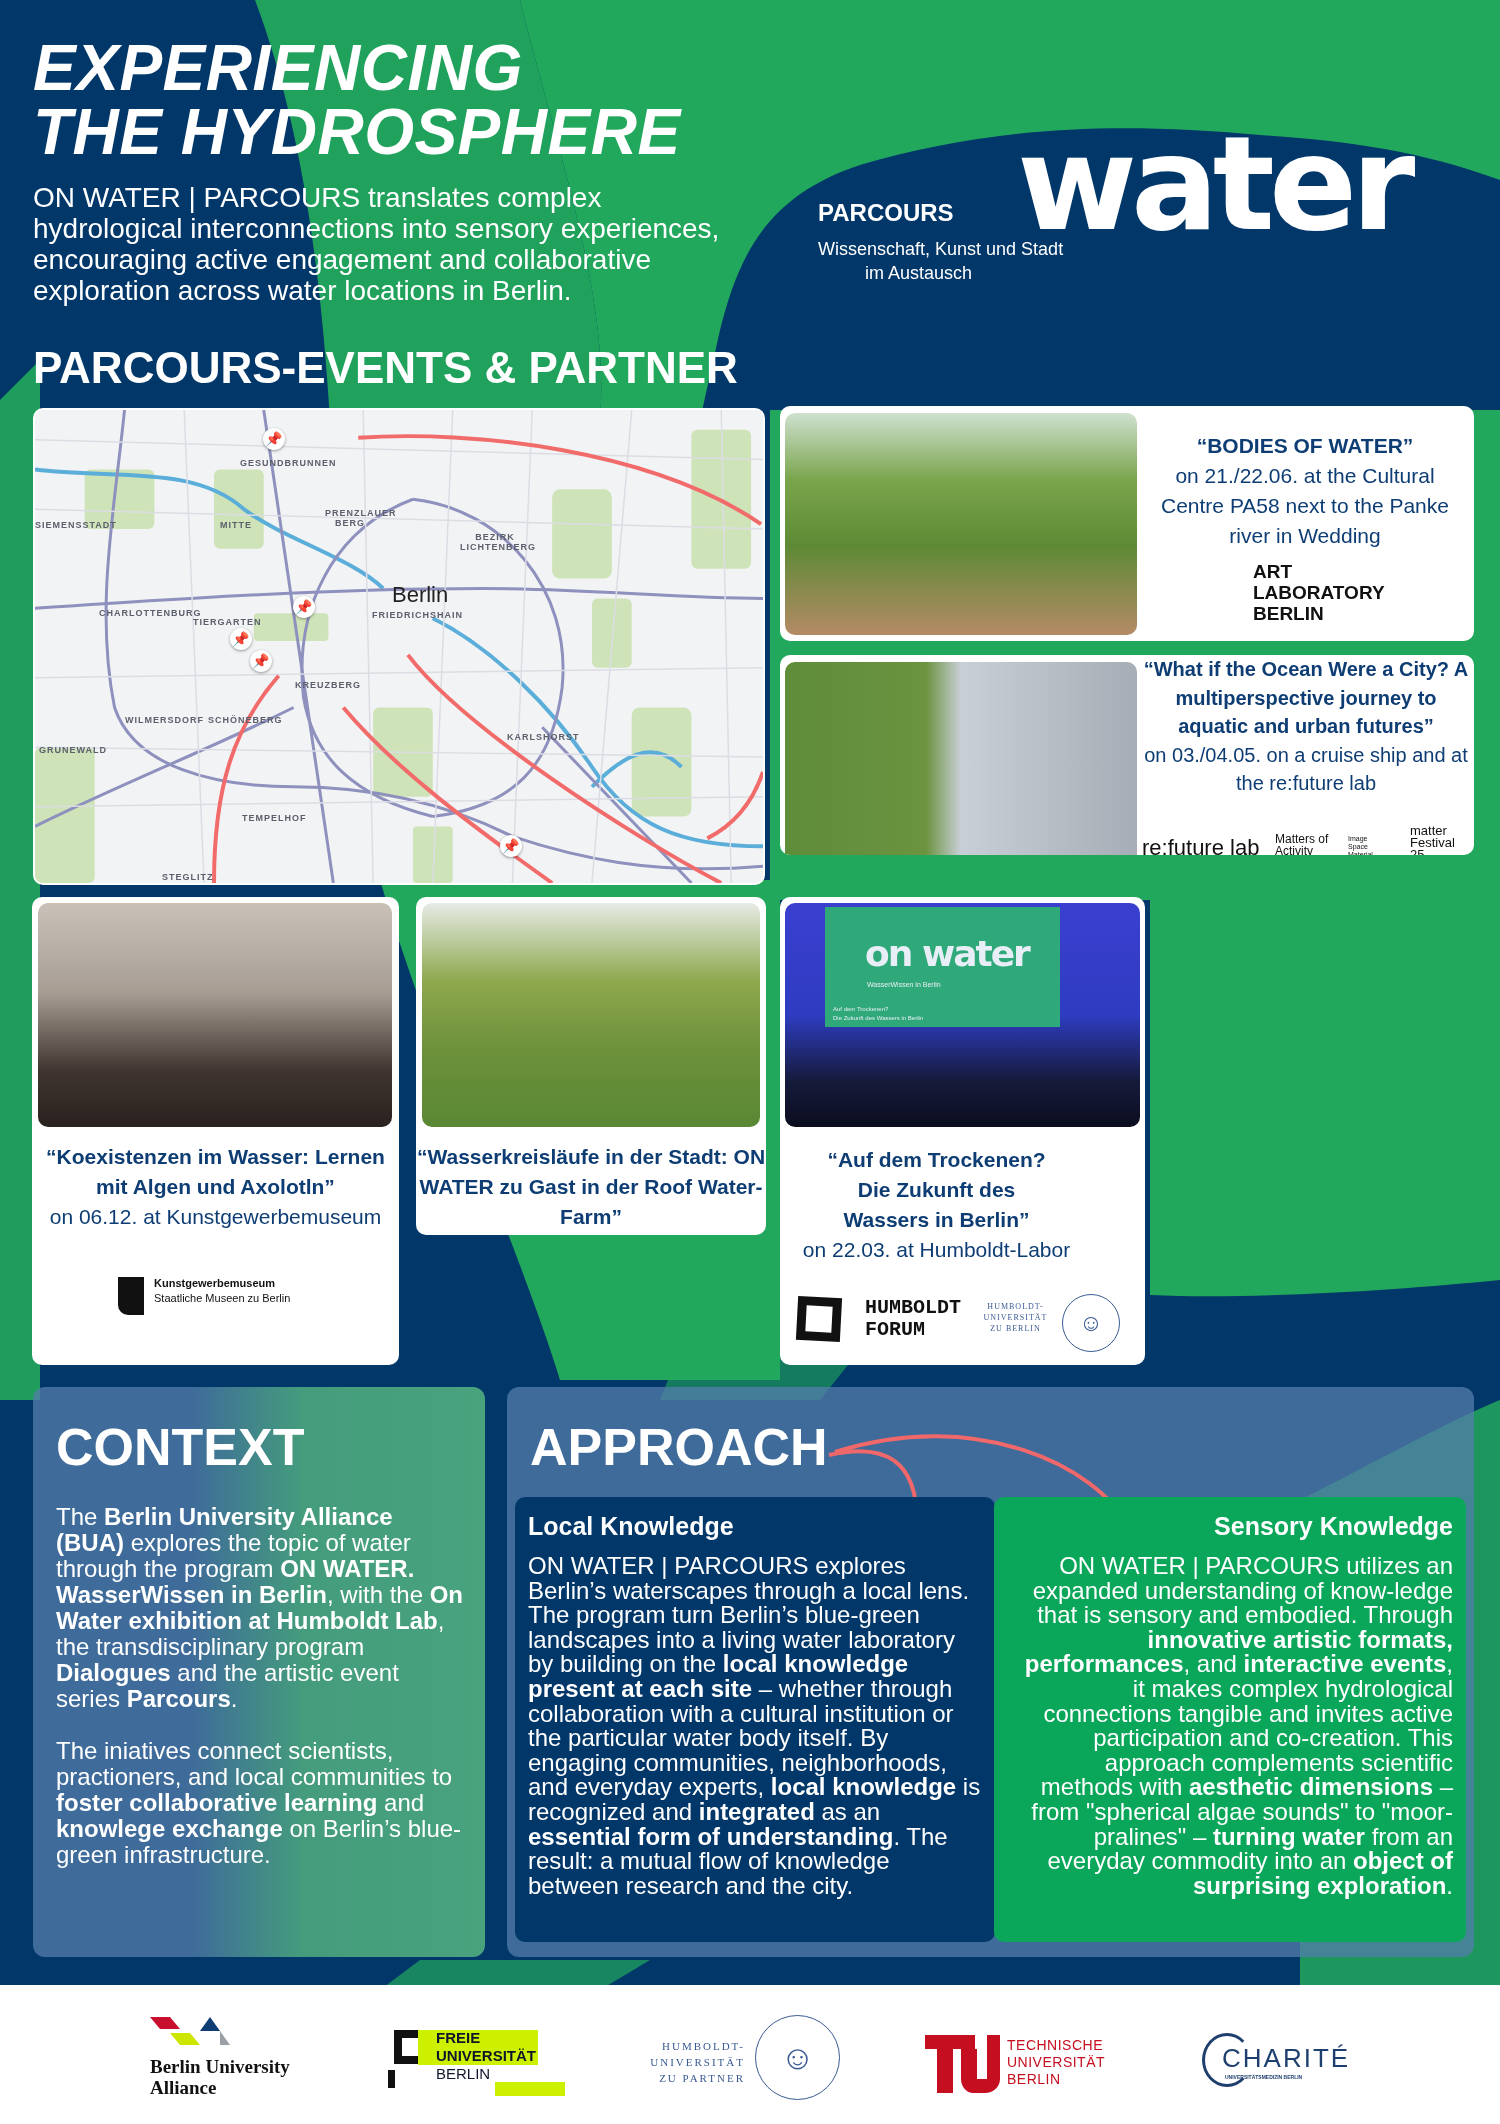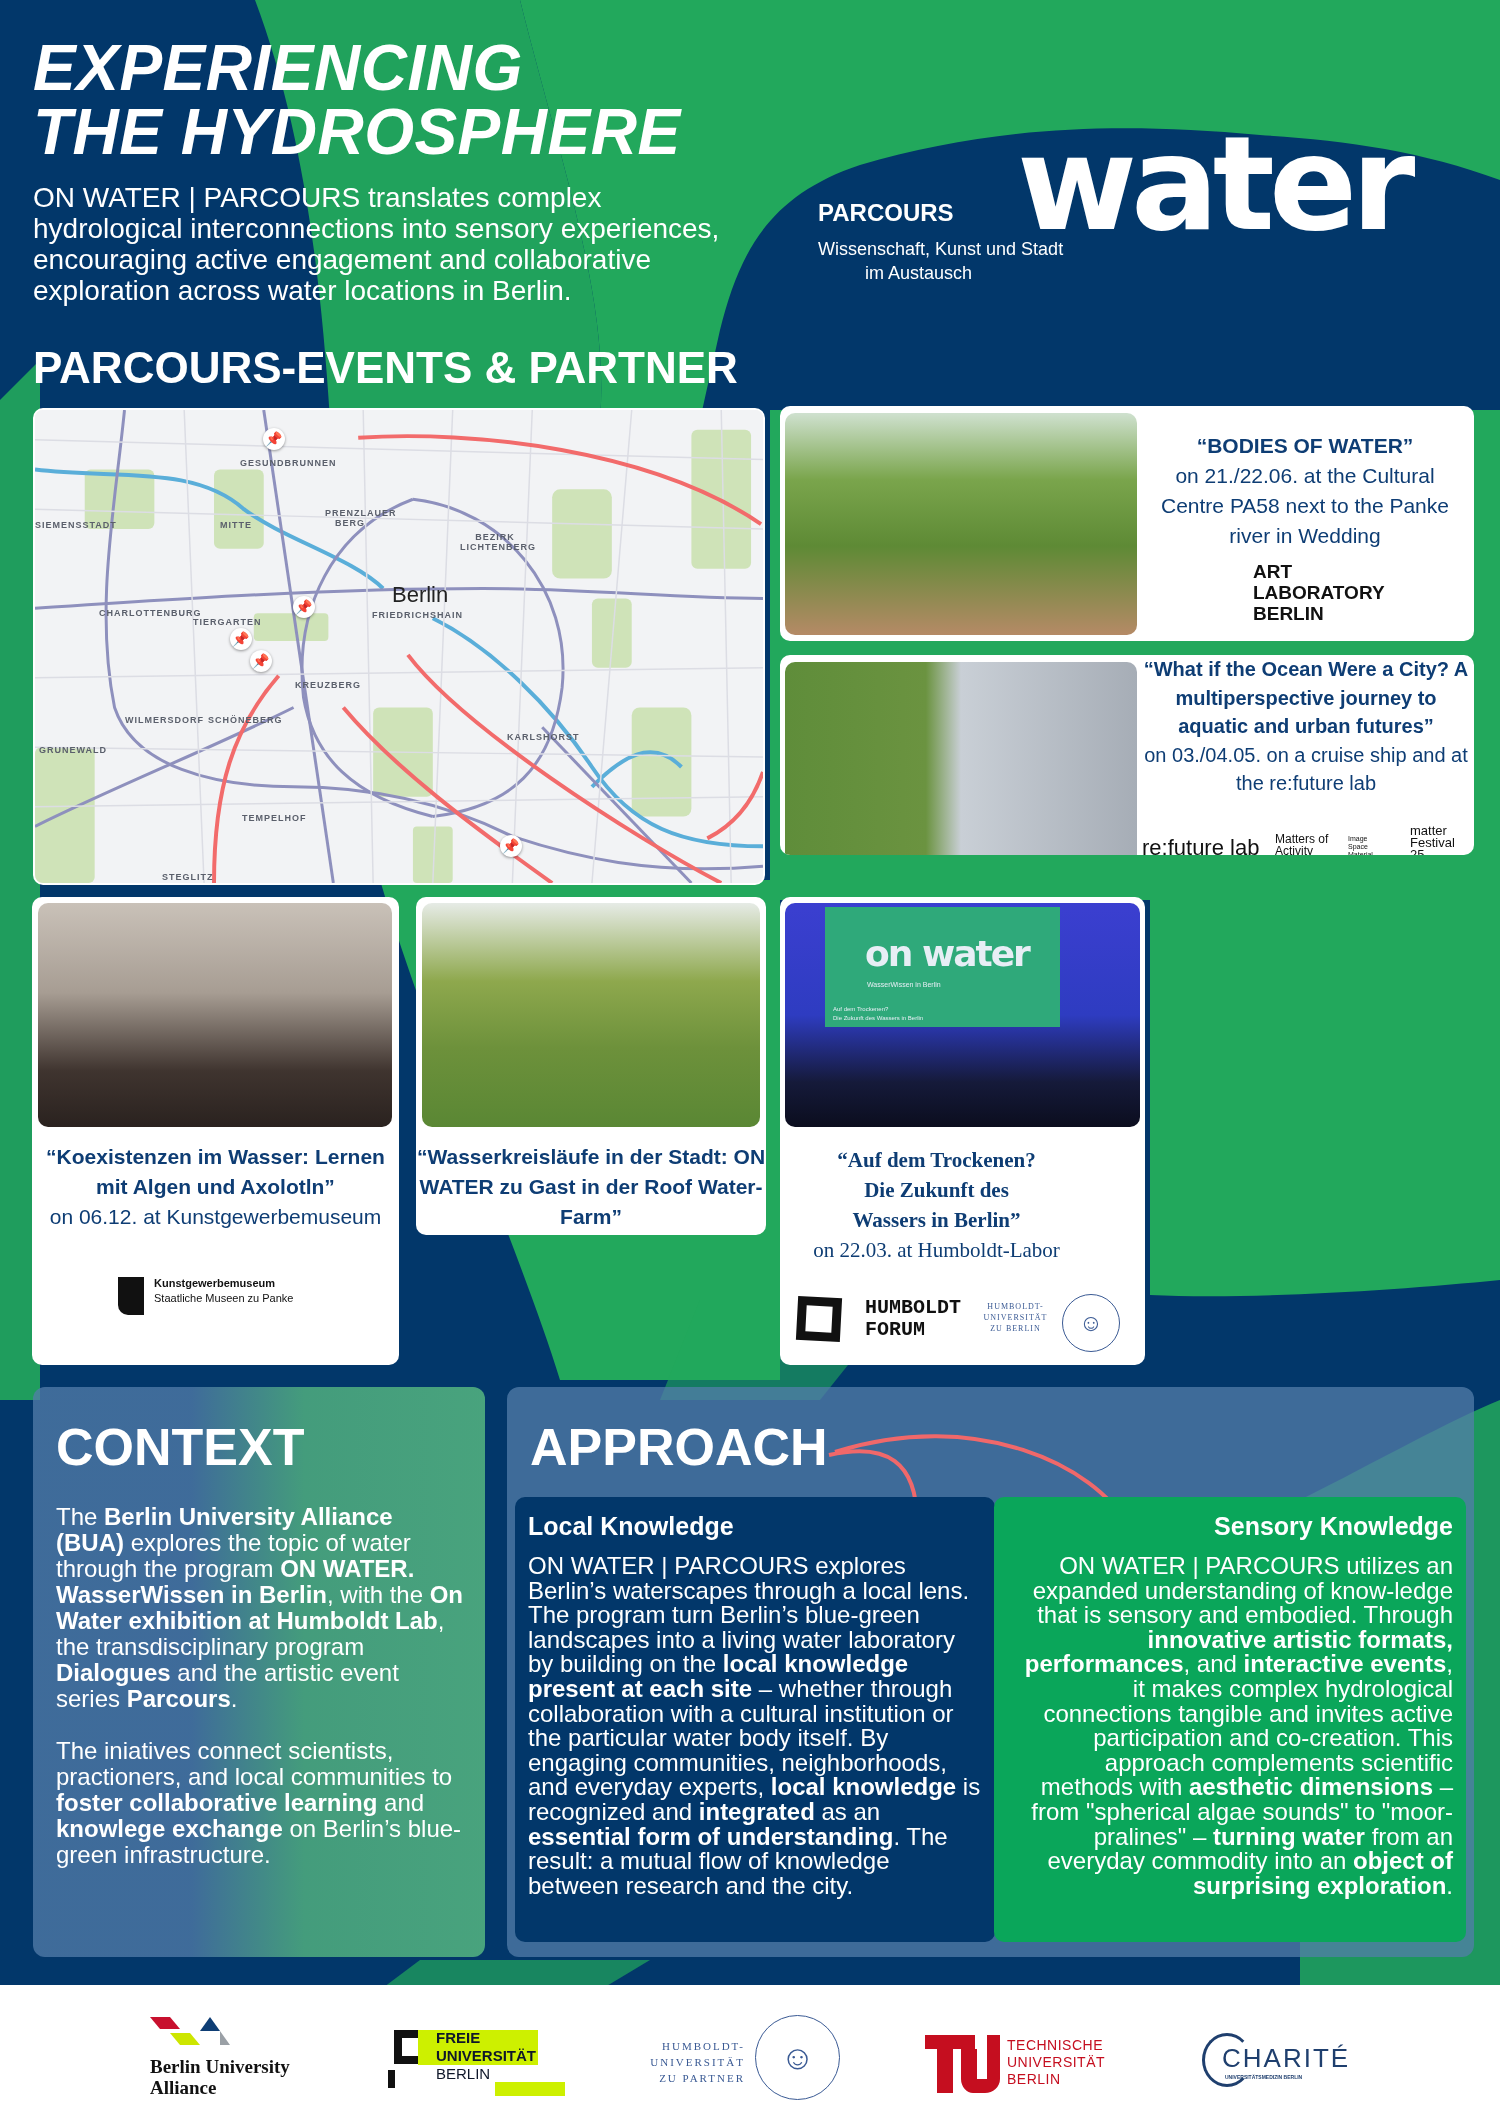--- a/index.html
+++ b/index.html
@@ -184,42 +184,42 @@
 </div>
 
 <div class="abs card" style="left:32px;top:897px;width:367px;height:468px;">
   <div class="photo photo-talk" style="left:6px;top:6px;width:354px;height:224px;"></div>
   <div class="ctxt" style="left:5px;top:245px;width:357px;">
     <b>“Koexistenzen im Wasser: Lernen mit Algen und Axolotln”</b>
     <span>on 06.12. at Kunstgewerbemuseum</span>
   </div>
   <div style="position:absolute;left:86px;top:380px;width:26px;height:38px;background:#111;border-radius:0 0 0 10px;"></div>
   <div class="logo-text" style="left:122px;top:380px;font-size:11px;font-weight:700;">Kunstgewerbemuseum</div>
-  <div class="logo-text" style="left:122px;top:395px;font-size:11px;">Staatliche Museen zu Panke</div>
+  <div class="logo-text" style="left:122px;top:395px;font-size:11px;">Staatliche Museen zu Berlin</div>
 </div>
 
 <div class="abs card" style="left:416px;top:897px;width:350px;height:338px;">
   <div class="photo photo-garden" style="left:6px;top:6px;width:338px;height:224px;"></div>
   <div class="ctxt" style="left:0px;top:245px;width:350px;">
     <b>“Wasserkreisläufe in der Stadt: ON WATER zu Gast in der Roof Water-Farm”</b>
     <span>on 22.09. at the Roof Water-Farm in Kreuzberg</span>
   </div>
   <div style="position:absolute;left:115px;top:408px;width:52px;height:52px;border:2px solid #111;border-radius:50%;display:flex;align-items:center;justify-content:center;color:#111;font-size:24px;">✿</div>
   <div class="logo-text" style="left:174px;top:408px;font-size:14px;line-height:17px;width:60px;">ROOF WATER FARM</div>
 </div>
 
 <div class="abs card" style="left:780px;top:897px;width:365px;height:468px;">
   <div class="photo photo-stage" style="left:5px;top:6px;width:355px;height:224px;">
     <div style="position:absolute;left:40px;top:4px;width:235px;height:120px;background:#2fa97a;"></div>
     <div style="position:absolute;left:80px;top:30px;font-size:36px;font-weight:900;color:#e7eef5;font-family:'DejaVu Sans',sans-serif;letter-spacing:-2px;">on water</div>
     <div style="position:absolute;left:82px;top:78px;font-size:7px;color:#e7eef5;">WasserWissen in Berlin</div>
     <div style="position:absolute;left:48px;top:103px;font-size:6px;color:#e7eef5;">Auf dem Trockenen?</div>
     <div style="position:absolute;left:48px;top:112px;font-size:6px;color:#e7eef5;">Die Zukunft des Wassers in Berlin</div>
   </div>
-  <div class="ctxt" style="left:0px;top:248px;width:313px;font-family:Liberation Serif, serif;">
+  <div class="ctxt" style="left:0px;top:248px;width:313px;">
     <b style="padding:0 45px;">“Auf dem Trockenen? Die Zukunft des Wassers in Berlin”</b>
     <span>on 22.03. at Humboldt-Labor</span>
   </div>
   <div style="position:absolute;left:17px;top:400px;width:44px;height:44px;border:9px solid #111;transform:rotate(3deg);"></div>
   <div class="logo-text" style="left:85px;top:400px;font-size:20px;font-weight:700;line-height:22px;width:110px;font-family:'Liberation Mono',monospace;">HUMBOLDT FORUM</div>
   <div class="logo-text" style="left:198px;top:404px;font-size:8px;line-height:11px;width:75px;text-align:center;color:#3a5a94;font-family:'Liberation Serif',serif;letter-spacing:1px;">HUMBOLDT-UNIVERSITÄT ZU BERLIN</div>
   <div style="position:absolute;left:282px;top:397px;width:58px;height:58px;border:1px solid #3a5a94;border-radius:50%;display:flex;align-items:center;justify-content:center;color:#3a5a94;font-size:24px;">☺</div>
 </div>
 
 <div class="abs ctx-panel">

